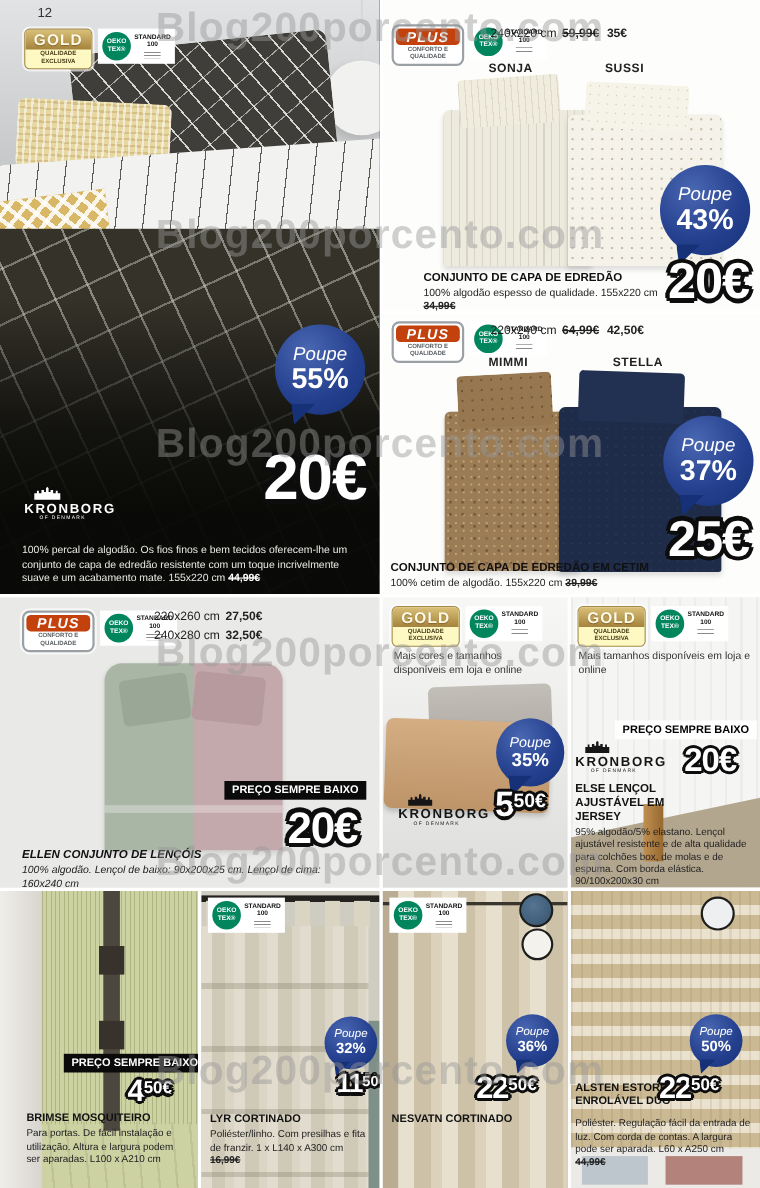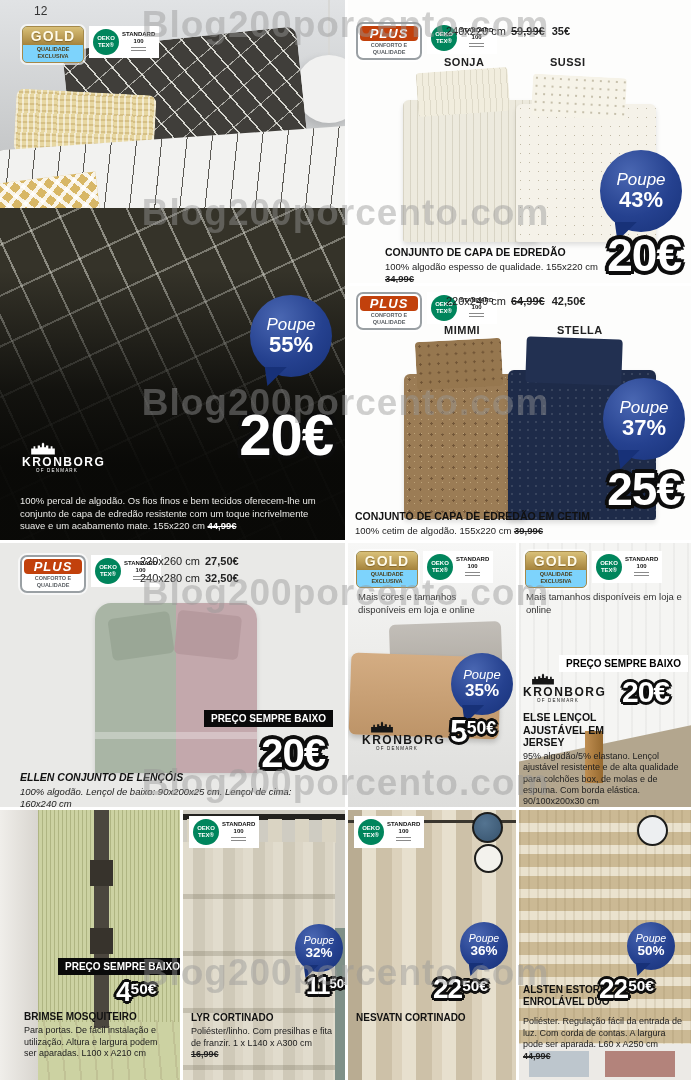--- a/index.html
+++ b/index.html
@@ -8,21 +8,21 @@
   .panel{position:absolute;overflow:hidden;}
 
   
   .wm{position:absolute;left:0;right:0;text-align:center;font-size:37px;font-weight:bold;
       color:rgba(150,150,150,0.45);letter-spacing:1px;z-index:60;pointer-events:none;white-space:nowrap;}
 
   .pagenum{position:absolute;left:34px;top:4px;font-size:12px;color:#333;z-index:61;}
 
   
   .badge-row{position:absolute;display:flex;gap:5px;align-items:flex-start;z-index:25;}
-  .bgold{width:60px;border:1px solid #a4894a;border-radius:5px;overflow:hidden;background:#7dd3fc;
+  .bgold{width:60px;border:1px solid #a4894a;border-radius:5px;overflow:hidden;background:#fef9c3;
          text-align:center;box-shadow:0 0 0 2px rgba(255,255,255,0.65);}
   .bgold .t{background:linear-gradient(180deg,#d9c078,#a5833c);color:#fffbe8;font-weight:bold;
             font-size:14px;letter-spacing:1px;padding:1px 0;text-shadow:0 1px 1px rgba(90,60,10,0.5);}
   .bgold .s{font-size:5.5px;color:#4a3c18;font-weight:bold;line-height:1.25;padding:1px 2px 2px;}
   .bplus{width:62px;border:2px solid #9aa0a4;border-radius:7px;overflow:hidden;background:#fff;
          text-align:center;box-shadow:0 0 0 2px rgba(255,255,255,0.65);}
   .bplus .t{background:#c2410c;margin:2px 2px 1px;border-radius:4px;color:#fff;font-weight:bold;
             font-style:italic;font-size:13px;letter-spacing:1px;}
   .bplus .s{font-size:5.5px;color:#5a5f63;font-weight:bold;line-height:1.25;padding:0 2px 2px;}
   .boeko{background:#fff;padding:3px 4px;display:flex;gap:3px;align-items:center;}
@@ -37,21 +37,21 @@
   .psb{position:absolute;background:#0a0a0a;color:#fff;font-weight:bold;font-size:10px;
        padding:3px 7px;z-index:26;white-space:nowrap;}
   .psb.white{background:#fff;color:#000;}
 
   
   .poupe{position:absolute;border-radius:50%;color:#fff;display:flex;flex-direction:column;
          align-items:center;justify-content:center;z-index:30;line-height:1.05;
          background:radial-gradient(circle at 36% 28%,#4a67b2 0%,#25418f 55%,#173178 100%);}
   .poupe::after{content:"";position:absolute;bottom:-9px;left:18%;width:22px;height:19px;
                 background:#173178;clip-path:polygon(0 0,100% 0,12% 100%);}
-  .poupe.lg{width:82px;height:82px;} .poupe.lg .p1{font-size:17px;} .poupe.lg .p2{font-size:22px;}
+  .poupe.lg{width:82px;height:82px;} .poupe.lg .p1{font-size:17px;} .poupe.lg .p2{font-size:26px;}
   .poupe.md{width:62px;height:62px;} .poupe.md .p1{font-size:13px;} .poupe.md .p2{font-size:17px;}
   .poupe.sm{width:48px;height:48px;} .poupe.sm .p1{font-size:10.5px;} .poupe.sm .p2{font-size:13.5px;}
   .poupe.sm::after{width:15px;height:13px;bottom:-6px;}
   .poupe .p1{font-style:italic;} .poupe .p2{font-weight:bold;}
 
   
   .oprice{position:absolute;color:#fff;font-weight:bold;letter-spacing:-1px;z-index:31;white-space:nowrap;
     text-shadow:4px 0 #0d0d0d,-4px 0 #0d0d0d,0 4px #0d0d0d,0 -4px #0d0d0d,
                 3px 3px #0d0d0d,-3px 3px #0d0d0d,3px -3px #0d0d0d,-3px -3px #0d0d0d;}
   .oprice.sm{text-shadow:3px 0 #0d0d0d,-3px 0 #0d0d0d,0 3px #0d0d0d,0 -3px #0d0d0d,

